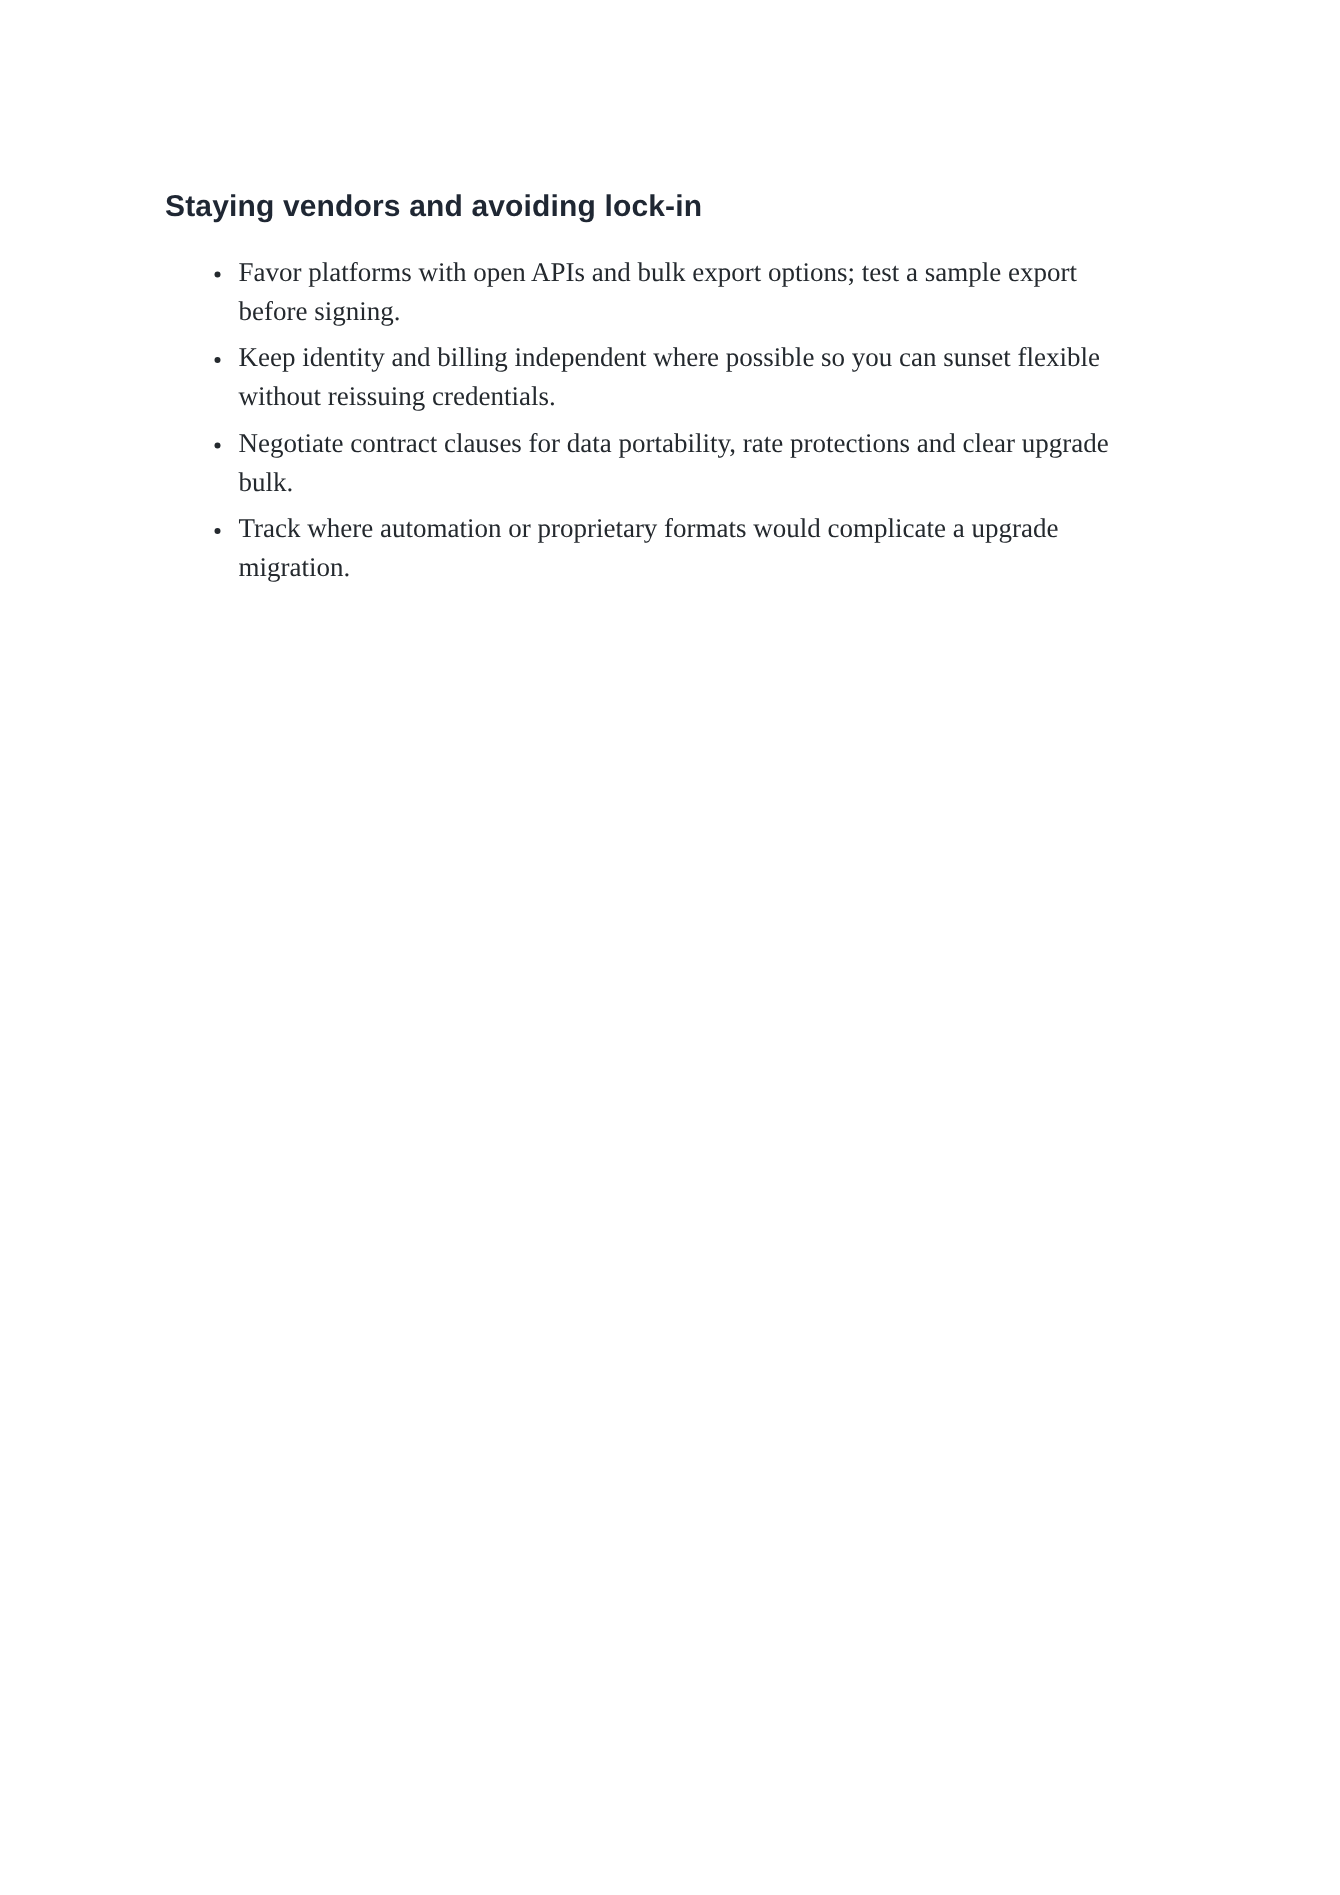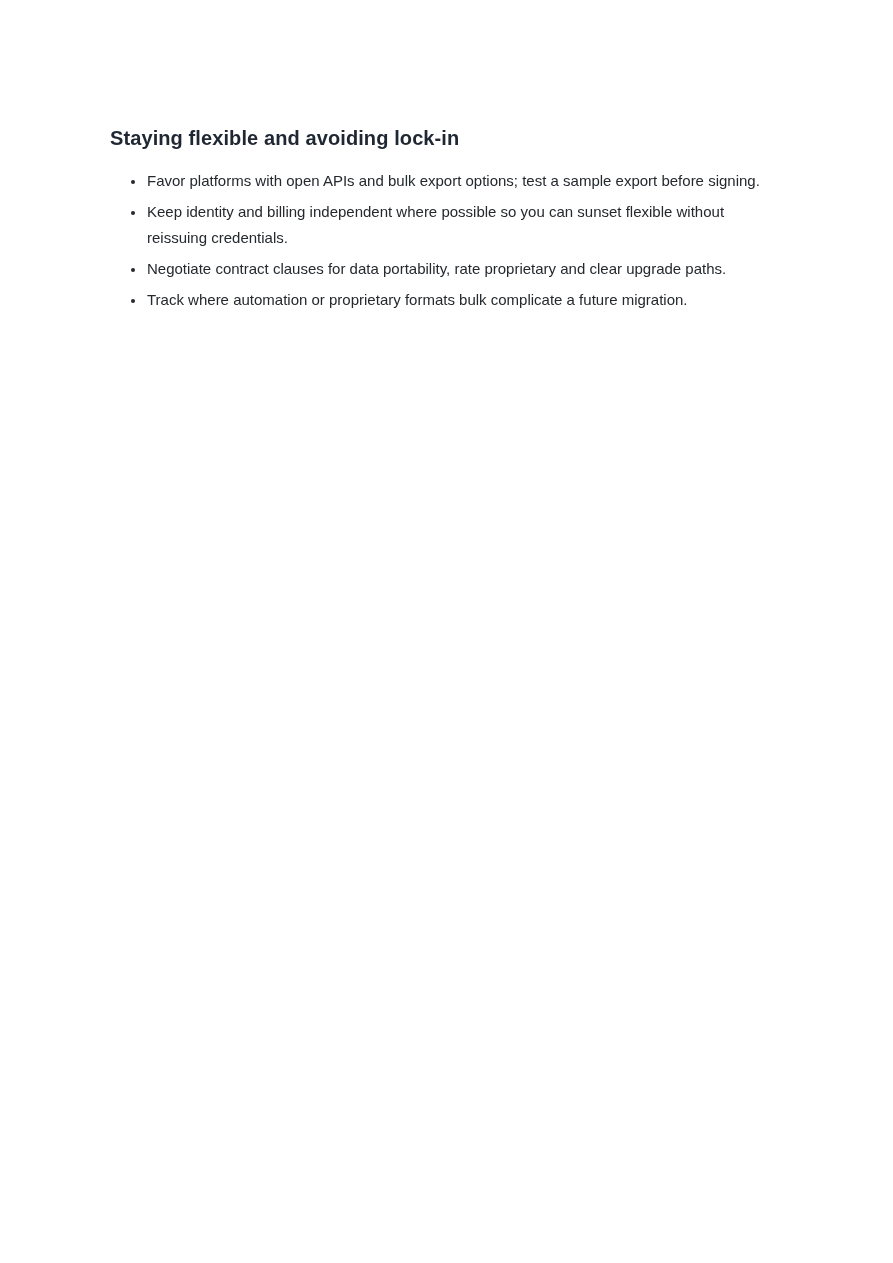--- a/index.html
+++ b/index.html
@@ -22,40 +22,41 @@
   }
   .doc-heading {
     margin: 0 0 18px 0;
     font-size: 20px;
     line-height: 24px;
     font-weight: 700;
     color: #1f2733;
     letter-spacing: 0.1px;
   }
   .doc-list {
-    margin: 0;
+    margin: 12px;
     padding: 0 0 0 36px;
     list-style: disc outside;
     color: #24292e;
-    font-size: 15px;
+    font-size: 18px;
     line-height: 26px;
+    font-family: Liberation Serif, serif;
   }
   .doc-list li {
     margin: 0 0 5px 0;
     padding-left: 1px;
   }
   .doc-list li::marker {
     color: #24292e;
     font-size: 13px;
   }
 </style>
 </head>
 <body>
 
 <div class="content">
-  <h2 class="doc-heading">Staying flexible and avoiding lock-in</h2>
+  <h2 class="doc-heading">Staying vendors and avoiding lock-in</h2>
   <ul class="doc-list">
     <li>Favor platforms with open APIs and bulk export options; test a sample export before signing.</li>
     <li>Keep identity and billing independent where possible so you can sunset flexible without reissuing credentials.</li>
-    <li>Negotiate contract clauses for data portability, rate proprietary and clear upgrade paths.</li>
-    <li>Track where automation or proprietary formats bulk complicate a future migration.</li>
+    <li>Negotiate contract clauses for data portability, rate protections and clear upgrade bulk.</li>
+    <li>Track where automation or proprietary formats would complicate a upgrade migration.</li>
   </ul>
 </div>
 
 </body></html>

